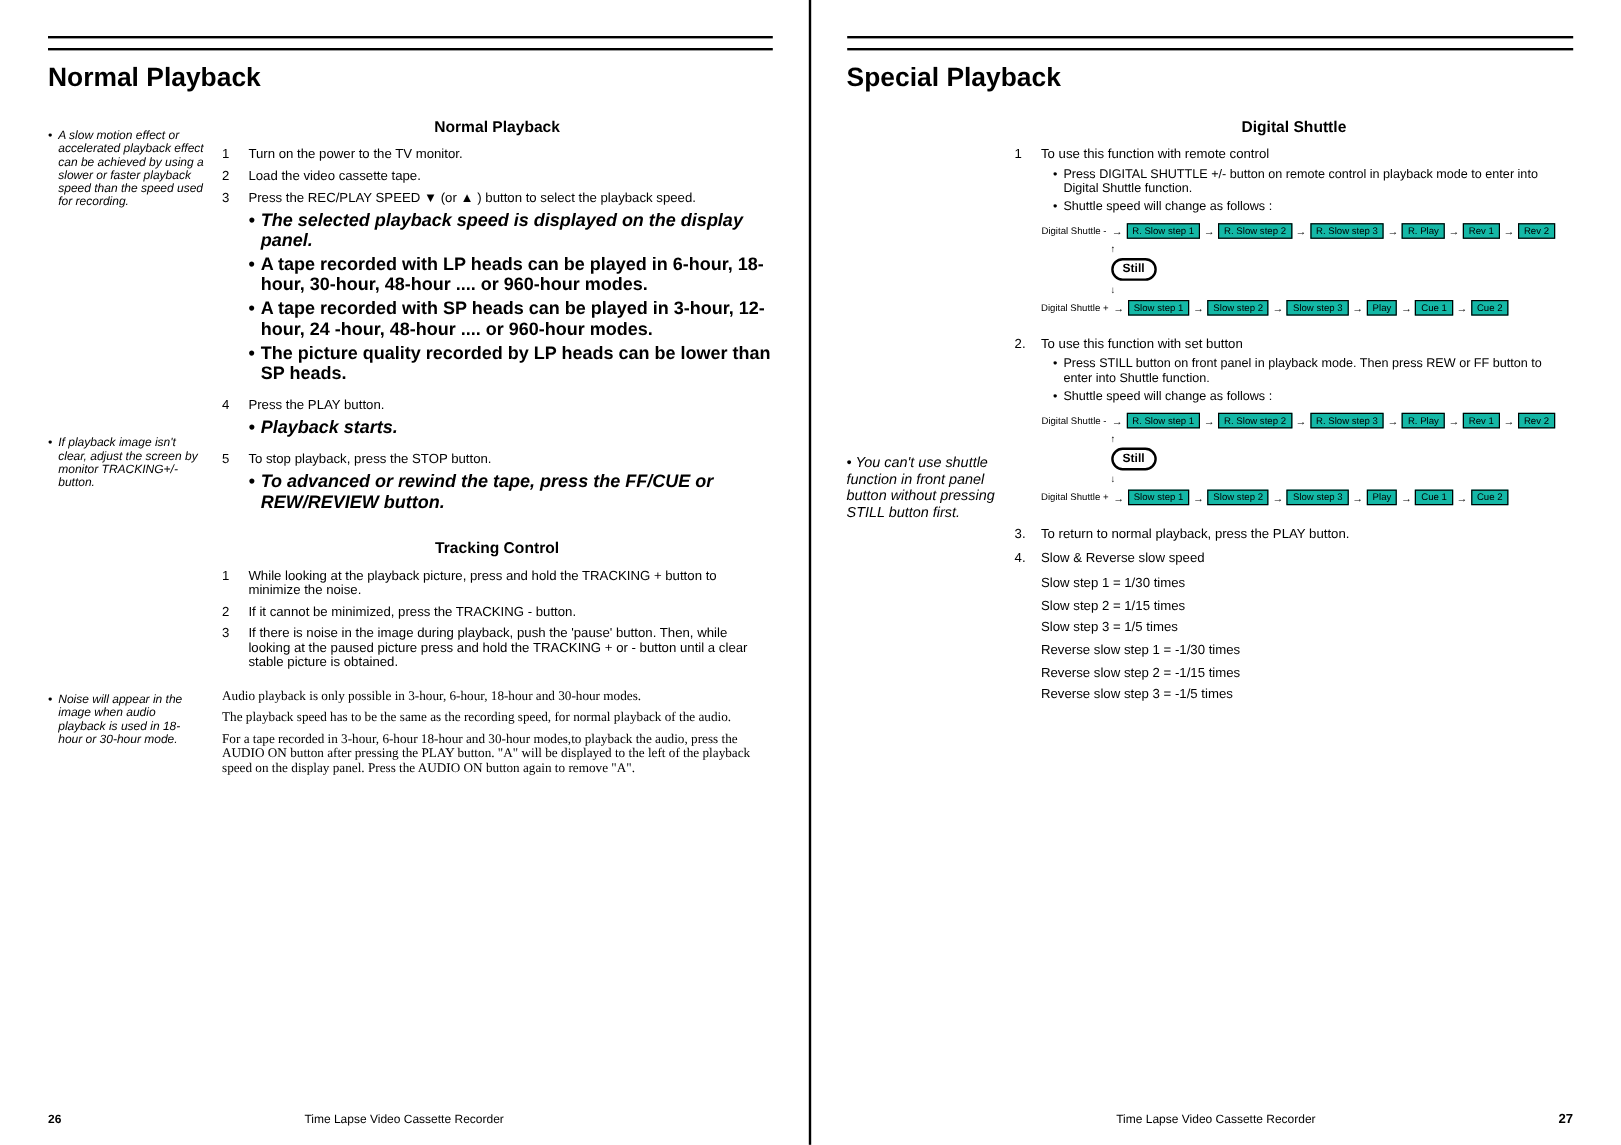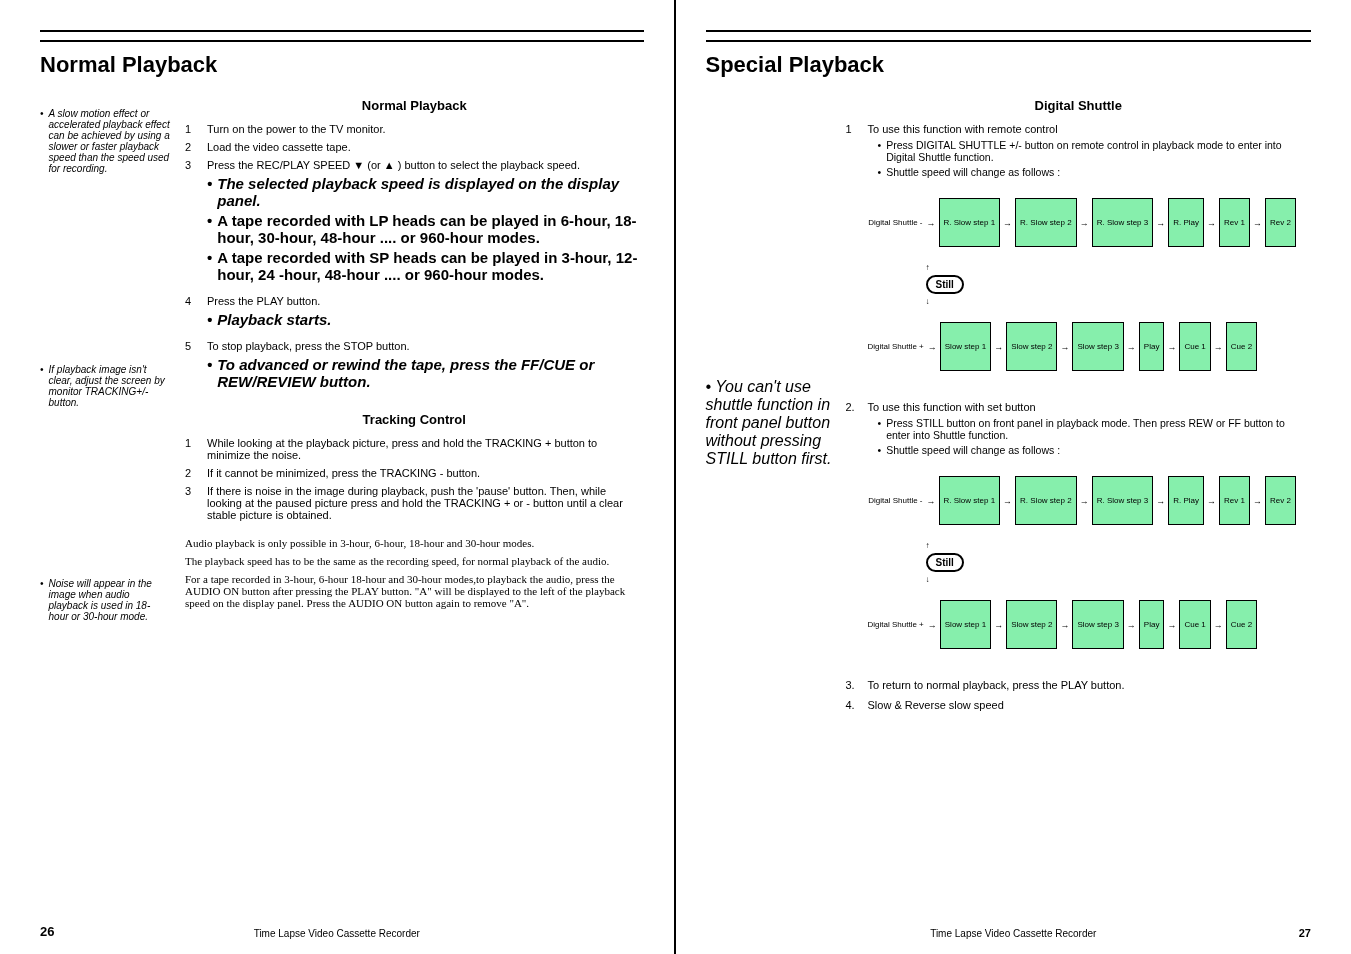--- a/index.html
+++ b/index.html
@@ -143,51 +143,51 @@
     }
 
     .right-sidebar {
       width: 130px;
       flex-shrink: 0;
       font-size: 10px;
     }
 
     .right-sidebar-note {
       font-style: italic;
-      font-size: 16px;
+      font-size: 12px;
       margin-top: 280px;
     }
 
     .right-main {
       flex: 1;
     }
 
     .diagram-row {
       display: flex;
       align-items: center;
       margin-bottom: 3px;
       position: relative;
     }
 
     .diagram-label {
       font-size: 8px;
       white-space: nowrap;
       margin-right: 3px;
       min-width: 55px;
-      text-align: right;
+      text-align: center;
       line-height: 1.2;
     }
 
     .diagram-box {
       border: 1px solid #000;
-      padding: 19px 4px;
+      padding: 1px 4px;
       font-size: 8px;
       white-space: nowrap;
-      margin: 12px 2px;
-      background: #86efac;
+      margin: 0 2px;
+      background: #14b8a6;
     }
 
     .diagram-arrow {
       font-size: 9px;
       margin: 0 1px;
     }
 
     .still-button {
       border: 2px solid #000;
       border-radius: 10px;
@@ -220,21 +220,21 @@
       margin: 6px 0;
       font-size: 11px;
       line-height: 1.7;
     }
 
     
     .page-num-left {
       position: absolute;
       bottom: 15px;
       left: 40px;
-      font-size: 13px;
+      font-size: 10px;
       font-weight: bold;
     }
 
     .page-footer-left {
       position: absolute;
       bottom: 15px;
       left: 50%;
       transform: translateX(-50%);
       font-size: 10px;
     }
@@ -346,20 +346,21 @@
               <span class="step-content">Load the video cassette tape.</span>
             </li>
             <li class="ordered-item">
               <span class="step-num">3</span>
               <div class="step-content">
                 <span>Press the REC/PLAY SPEED ▼  (or ▲ ) button to select the playback speed.</span>
                 <ul class="bullet-list">
                   <li class="italic">The selected playback speed is displayed on the display panel.</li>
                   <li>A tape recorded with LP heads can be played in 6-hour, 18-hour, 30-hour, 48-hour .... or 960-hour modes.</li>
                   <li>A tape recorded with SP heads can be played in 3-hour, 12-hour, 24 -hour, 48-hour .... or 960-hour modes.</li>
+                  <li>The picture quality recorded by LP heads can be lower than SP heads.</li>
                 </ul>
               </div>
             </li>
             <li class="ordered-item">
               <span class="step-num">4</span>
               <div class="step-content">
                 <span>Press the PLAY button.</span>
                 <ul class="bullet-list">
                   <li class="italic">Playback starts.</li>
                 </ul>
@@ -532,20 +533,28 @@
 
         <div class="right-step step3-content">
           <span class="right-step-num">3.</span>
           <span class="step-content">To return to normal playback, press the PLAY button.</span>
         </div>
 
         <div class="right-step">
           <span class="right-step-num">4.</span>
           <div class="step-content step4-content">
             <span>Slow &amp; Reverse slow speed</span>
+            <div class="speed-list">
+              <div>Slow step 1 = 1/30 times</div>
+              <div>Slow step 2 = 1/15 times</div>
+              <div>Slow step 3 = 1/5 times</div>
+              <div>Reverse slow step 1 = -1/30 times</div>
+              <div>Reverse slow step 2 = -1/15 times</div>
+              <div>Reverse slow step 3 = -1/5 times</div>
+            </div>
           </div>
         </div>
 
       </div>
     </div>
 
     <div class="page-footer-right">Time Lapse Video Cassette Recorder</div>
     <div class="page-num-right">27</div>
   </div>
 

